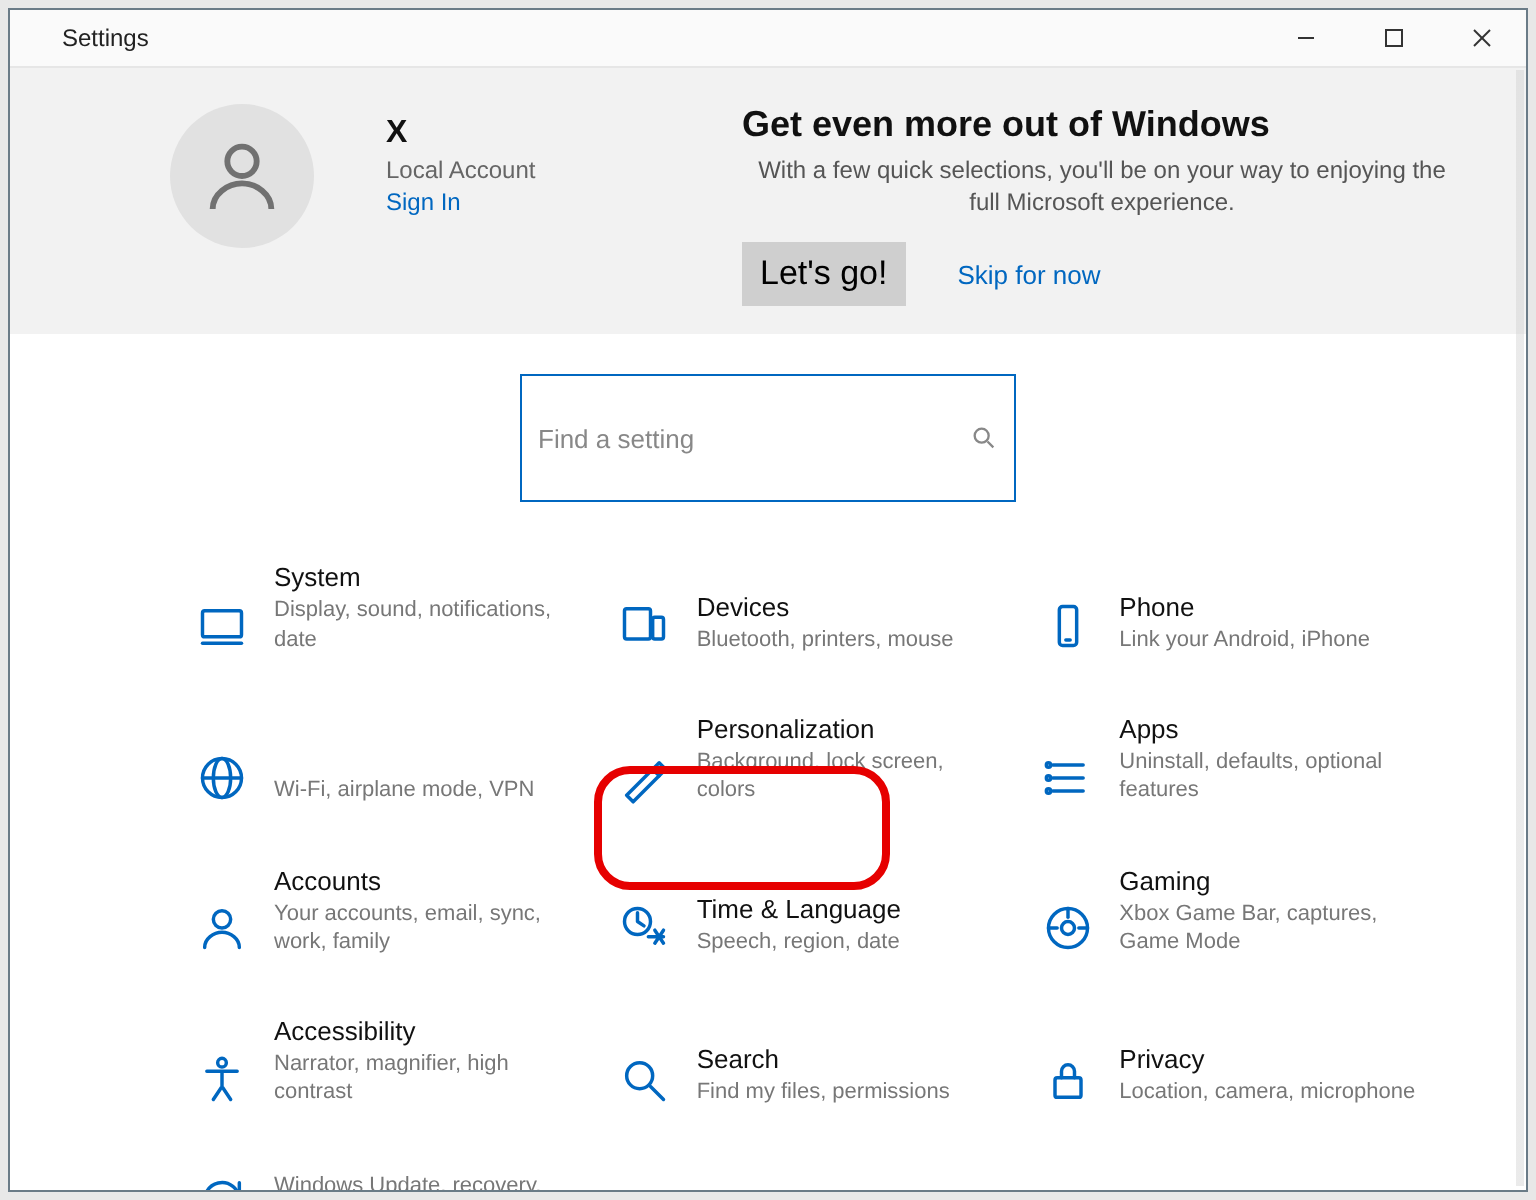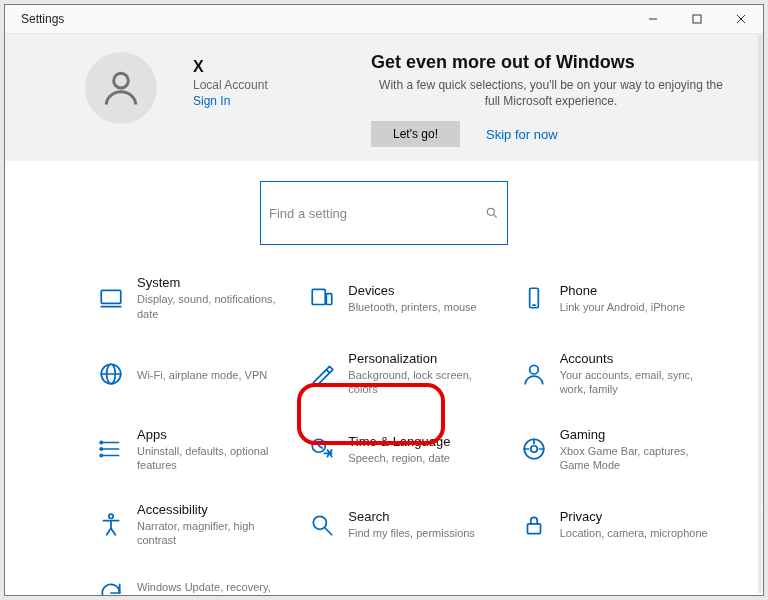--- a/index.html
+++ b/index.html
@@ -21,21 +21,21 @@
   }
   .titlebar {
     height: 28px;
     background: #fafafa;
     display: flex;
     align-items: center;
     font-size: 12px;
     color: #222;
     border-bottom: 1px solid #e6e6e6;
   }
-  .titlebar .title { padding-left: 16px; flex: 1; }
+  .titlebar .title { padding-left: 26px; flex: 1; }
   .titlebar .ctrl {
     width: 44px; height: 28px;
     display: flex; align-items: center; justify-content: center;
     color: #333;
   }
   .titlebar svg { display:block; }
   .hero {
     background: #f2f2f2;
     padding: 18px 32px 14px 80px;
     display: flex;
@@ -50,22 +50,22 @@
   }
   .acct { margin-top: 6px; }
   .acct .uname { font-size: 16px; font-weight: 700; color:#111; }
   .acct .ltype { font-size: 12px; color: #666; margin-top: 2px; }
   .acct .signin { font-size: 12px; color: #0067c0; margin-top: 2px; cursor:pointer; }
   .promo { margin-left: auto; max-width: 360px; }
   .promo h2 { margin: 0 0 4px 0; font-size: 18px; font-weight: 700; color:#111; }
   .promo .psub { font-size: 12px; color: #555; line-height: 1.35; text-align: center; }
   .promo .prow { margin-top: 12px; display: flex; align-items: center; gap: 26px; }
   .promo button {
-    background: #cfcfcf; border: none; padding: 6px 22px;
-    font-size: 12px; color: #000; cursor:pointer;
+    background: #cfcfcf; border: none; padding: 6px 9px;
+    font-size: 17px; color: #000; cursor:pointer;
   }
   .promo .skip { font-size: 13px; color: #0067c0; cursor:pointer; }
   .searchwrap {
     display: flex; justify-content: center; padding: 20px 0 12px 0;
   }
   .searchbox {
     width: 230px; height: 30px;
     border: 1.5px solid #0067c0;
     display: flex; align-items: center;
     padding: 16px 8px;
@@ -77,21 +77,21 @@
   .grid {
     padding: 14px 50px 10px 90px;
     display: grid;
     grid-template-columns: repeat(3, 1fr);
     column-gap: 16px;
     row-gap: 22px;
     overflow: hidden;
   }
   .tile {
     display: flex; gap: 12px;
-    align-items: center;
+    align-items: flex-end;
     padding: 4px 2px;
     cursor: pointer;
   }
   .tile .ico {
     width: 28px; height: 28px; flex: none;
     color: #0067c0;
     display:flex; align-items:center; justify-content:center;
   }
   .tile .txt .tlabel { font-size: 13px; color: #111; }
   .tile .txt .tdesc  { font-size: 11px; color: #777; margin-top: 2px; line-height: 1.3; max-width: 150px;}
@@ -221,48 +221,48 @@
           </svg>
         </div>
         <div class="txt">
           <div class="tlabel">Personalization</div>
           <div class="tdesc">Background, lock screen, colors</div>
         </div>
       </div>
       <div class="tile">
         <div class="ico">
           <svg width="26" height="26" viewBox="0 0 24 24" fill="none" stroke="currentColor" stroke-width="1.6" stroke-linecap="round" stroke-linejoin="round">
-            <circle cx="12" cy="8" r="4"></circle>
-            <path d="M4 21c0-4 4-7 8-7s8 3 8 7"></path>
-          </svg>
-        </div>
-        <div class="txt">
-          <div class="tlabel">Accounts</div>
-          <div class="tdesc">Your accounts, email, sync, work, family</div>
-        </div>
-      </div>
-      <div class="tile">
-        <div class="ico">
-          <svg width="26" height="26" viewBox="0 0 24 24" fill="none" stroke="currentColor" stroke-width="1.6" stroke-linecap="round" stroke-linejoin="round">
             <line x1="5" y1="6" x2="19" y2="6"></line>
             <line x1="5" y1="12" x2="19" y2="12"></line>
             <line x1="5" y1="18" x2="19" y2="18"></line>
             <circle cx="3" cy="6" r="1"></circle>
             <circle cx="3" cy="12" r="1"></circle>
             <circle cx="3" cy="18" r="1"></circle>
           </svg>
         </div>
         <div class="txt">
           <div class="tlabel">Apps</div>
           <div class="tdesc">Uninstall, defaults, optional features</div>
         </div>
       </div>
       <div class="tile">
         <div class="ico">
           <svg width="26" height="26" viewBox="0 0 24 24" fill="none" stroke="currentColor" stroke-width="1.6" stroke-linecap="round" stroke-linejoin="round">
+            <circle cx="12" cy="8" r="4"></circle>
+            <path d="M4 21c0-4 4-7 8-7s8 3 8 7"></path>
+          </svg>
+        </div>
+        <div class="txt">
+          <div class="tlabel">Accounts</div>
+          <div class="tdesc">Your accounts, email, sync, work, family</div>
+        </div>
+      </div>
+      <div class="tile">
+        <div class="ico">
+          <svg width="26" height="26" viewBox="0 0 24 24" fill="none" stroke="currentColor" stroke-width="1.6" stroke-linecap="round" stroke-linejoin="round">
             <circle cx="9" cy="9" r="6"></circle>
             <path d="M9 5v4l3 2"></path>
             <path d="M14 16h7M17 13l4 6M21 13l-4 6"></path>
           </svg>
         </div>
         <div class="txt">
           <div class="tlabel">Time &amp; Language</div>
           <div class="tdesc">Speech, region, date</div>
         </div>
       </div>

